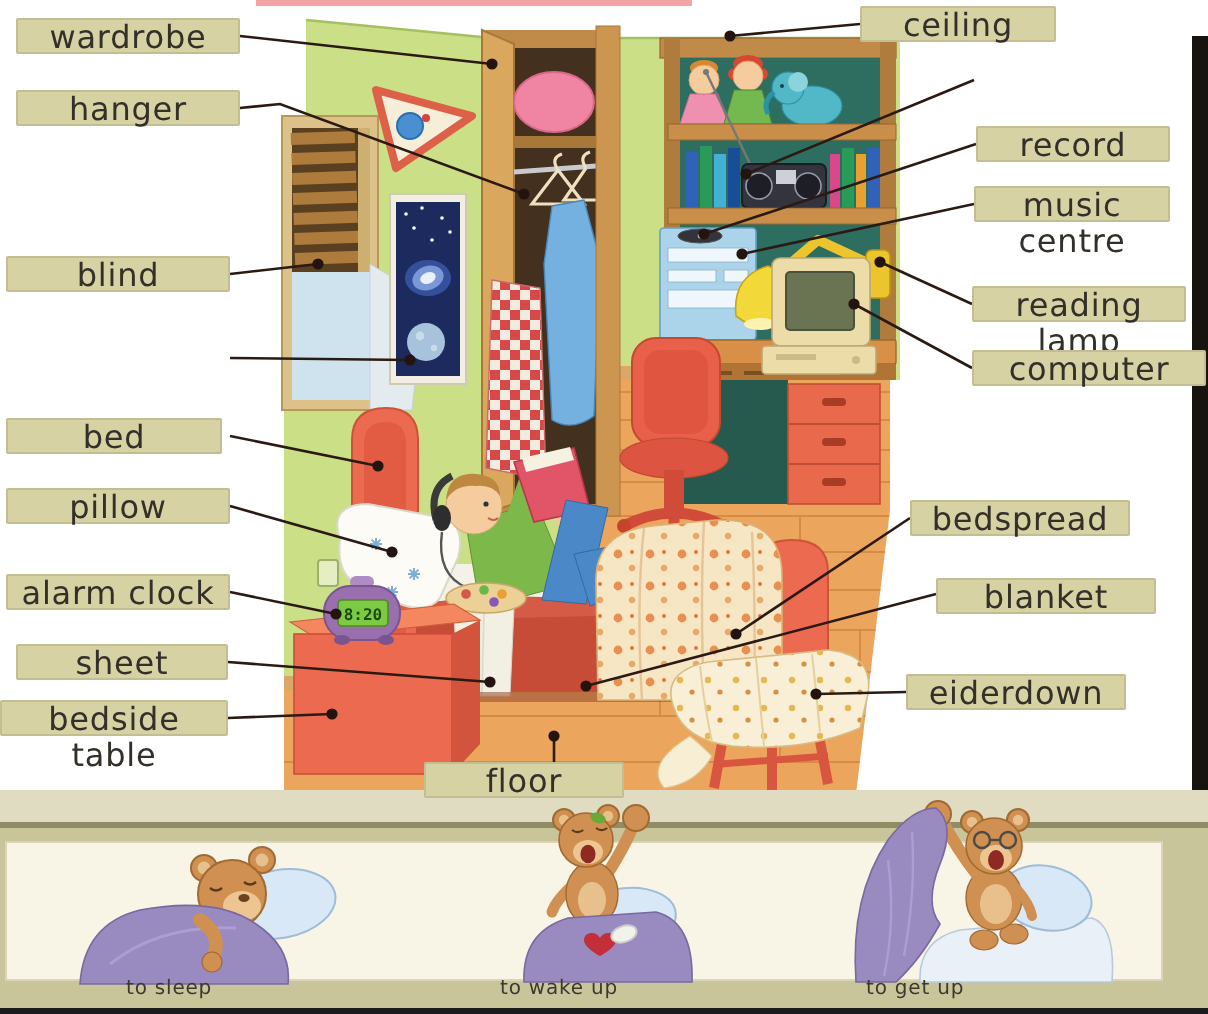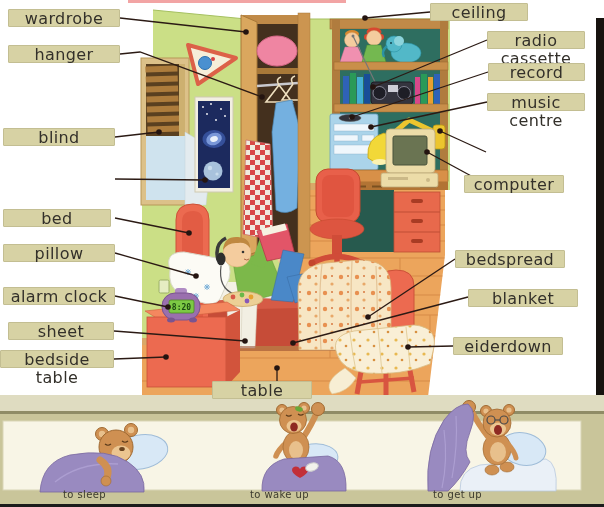--- a/index.html
+++ b/index.html
@@ -21,21 +21,21 @@
   #lab-pillow{left:3px;top:244px;width:112px}
   #lab-alarm-clock{left:3px;top:287px;width:112px}
   #lab-sheet{left:8px;top:322px;width:106px}
   #lab-bedside-table{left:0px;top:350px;width:114px}
   
   #lab-ceiling{left:430px;top:3px;width:98px}
   #lab-radio-cassette{left:487px;top:31px;width:98px}
   #lab-record{left:488px;top:63px;width:97px}
   #lab-music-centre{left:487px;top:93px;width:98px}
   #lab-reading-lamp{left:486px;top:143px;width:107px}
-  #lab-computer{left:464px;top:175px;width:100px}
+  #lab-computer{left:486px;top:175px;width:117px}
   #lab-bedspread{left:455px;top:250px;width:110px}
   #lab-blanket{left:468px;top:289px;width:110px}
   #lab-eiderdown{left:453px;top:337px;width:110px}
   
   #lab-floor{left:212px;top:381px;width:100px}
   
   #cap-to-sleep{left:63px}
   #cap-to-wake-up{left:250px}
   #cap-to-get-up{left:433px}
 </style>
@@ -433,27 +433,27 @@
 <div class="lab" id="lab-wardrobe">wardrobe</div>
 <div class="lab" id="lab-hanger">hanger</div>
 <div class="lab" id="lab-blind">blind</div>
 <div class="lab" id="lab-bed">bed</div>
 <div class="lab" id="lab-pillow">pillow</div>
 <div class="lab" id="lab-alarm-clock">alarm clock</div>
 <div class="lab" id="lab-sheet">sheet</div>
 <div class="lab" id="lab-bedside-table">bedside table</div>
 
 <div class="lab" id="lab-ceiling">ceiling</div>
-<div class="lab" id="lab-radio-cassette">radio cassette</div>
 <div class="lab" id="lab-record">record</div>
 <div class="lab" id="lab-music-centre">music centre</div>
+<div class="lab" id="lab-reading-lamp">reading lamp</div>
 <div class="lab" id="lab-computer">computer</div>
 <div class="lab" id="lab-bedspread">bedspread</div>
 <div class="lab" id="lab-blanket">blanket</div>
 <div class="lab" id="lab-eiderdown">eiderdown</div>
 
-<div class="lab" id="lab-floor">table</div>
+<div class="lab" id="lab-floor">floor</div>
 
 <div class="cap" id="cap-to-sleep">to sleep</div>
 <div class="cap" id="cap-to-wake-up">to wake up</div>
 <div class="cap" id="cap-to-get-up">to get up</div>
 
 </div>
 
 </body></html>

